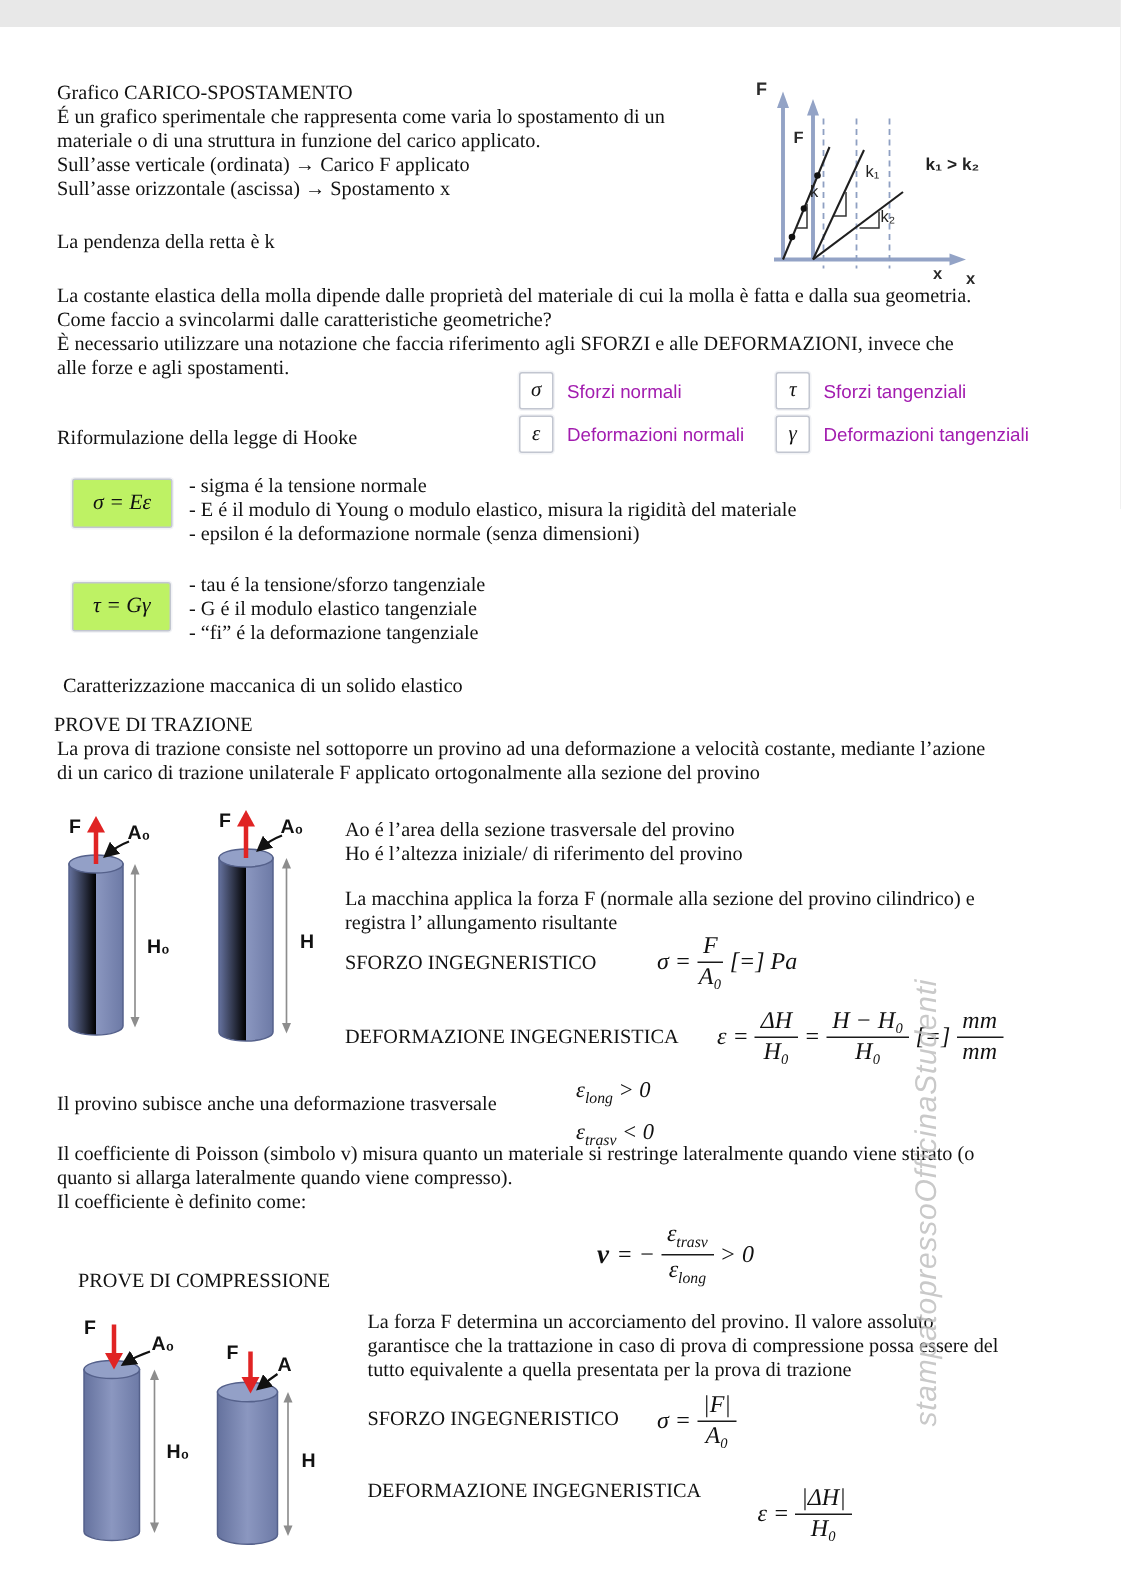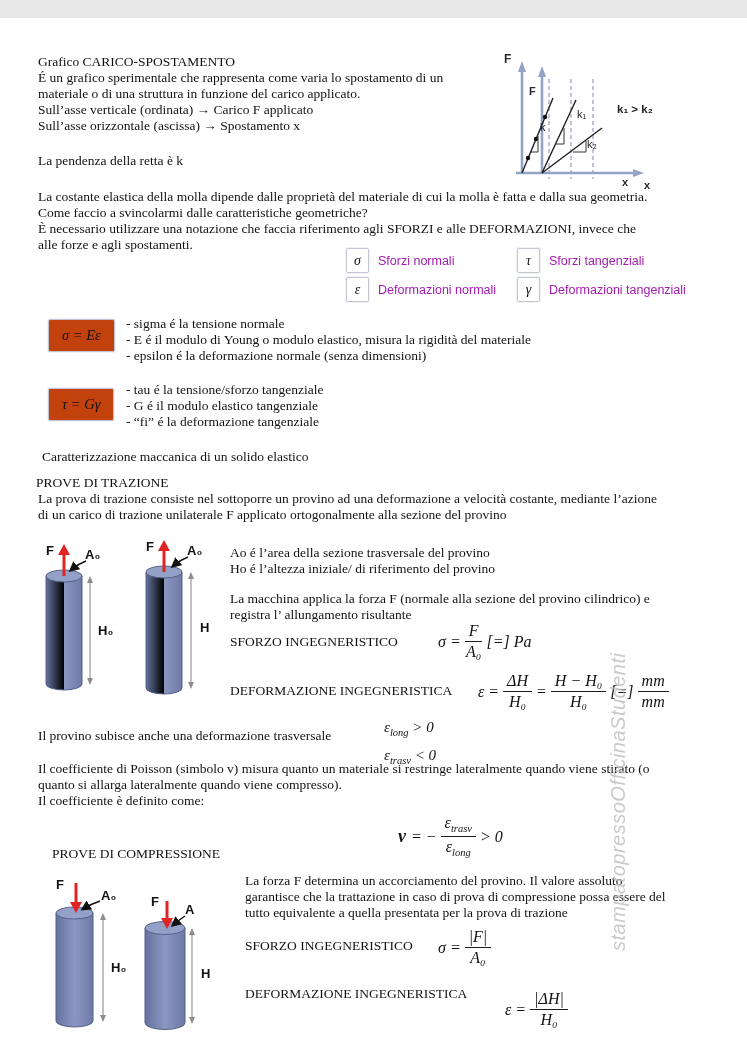--- a/index.html
+++ b/index.html
@@ -4,21 +4,21 @@
 <style>
   html,body{margin:0;padding:0;background:#e8e8e8;}
   .page{position:relative;width:747px;height:1056px;background:#ffffff;overflow:hidden;
         font-family:"Liberation Serif","DejaVu Serif",serif;color:#121212;margin-top:18px;}
   .abs{position:absolute;}
   .line{font-size:13.5px;line-height:16px;white-space:nowrap;color:#121212;}
   .caps{font-size:13.5px;white-space:nowrap;}
   .math{font-family:"Liberation Serif","DejaVu Serif",serif;font-style:italic;font-size:16px;
         color:#111;white-space:nowrap;}
   .math.bold{font-weight:bold;}
-  .mathbox{border:1px solid #c2c6d0;border-radius:2px;background:#c2410c;
+  .mathbox{border:1px solid #c2c6d0;border-radius:2px;background:#bef264;
            padding:7px 13px;font-size:14.5px;box-shadow:0 0 0 1px #f2f3f6;}
   .frac{display:inline-block;vertical-align:middle;text-align:center;margin:0 4px;}
   .frac > span{display:block;line-height:1.15;}
   .frac .num{border-bottom:1.3px solid #1a1a1a;padding:0 4px 1px;}
   .frac .den{padding-top:1px;}
   .formula-row{display:flex;align-items:center;}
   sub.msub{font-size:10.5px;font-style:italic;}
   .sym-item{display:flex;align-items:center;gap:9px;}
   .sym-box{width:21px;height:23px;border:1px solid #c2c6d0;border-radius:2px;
            display:flex;align-items:center;justify-content:center;
@@ -104,20 +104,21 @@
   </div>
   <div class="abs sym-item" style="left:346px;top:259px">
     <span class="sym-box">ε</span>
     <span class="sym-label">Deformazioni normali</span>
   </div>
   <div class="abs sym-item" style="left:517px;top:259px">
     <span class="sym-box">γ</span>
     <span class="sym-label">Deformazioni tangenziali</span>
   </div>
 
+  <div class="abs line" style="left:38px;top:266px">Riformulazione della legge di Hooke</div>
 
   <div class="abs mathbox math" style="left:48px;top:301px">σ = Eε</div>
   <div class="abs line" style="left:126px;top:298px">- sigma é la tensione normale</div>
   <div class="abs line" style="left:126px;top:314px">- E é il modulo di Young o modulo elastico, misura la rigidità del materiale</div>
   <div class="abs line" style="left:126px;top:330px">- epsilon é la deformazione normale (senza dimensioni)</div>
 
   <div class="abs mathbox math" style="left:48px;top:370px">τ = Gγ</div>
   <div class="abs line" style="left:126px;top:364px">- tau é la tensione/sforzo tangenziale</div>
   <div class="abs line" style="left:126px;top:380px">- G é il modulo elastico tangenziale</div>
   <div class="abs line" style="left:126px;top:396px">- “fi” é la deformazione tangenziale</div>

